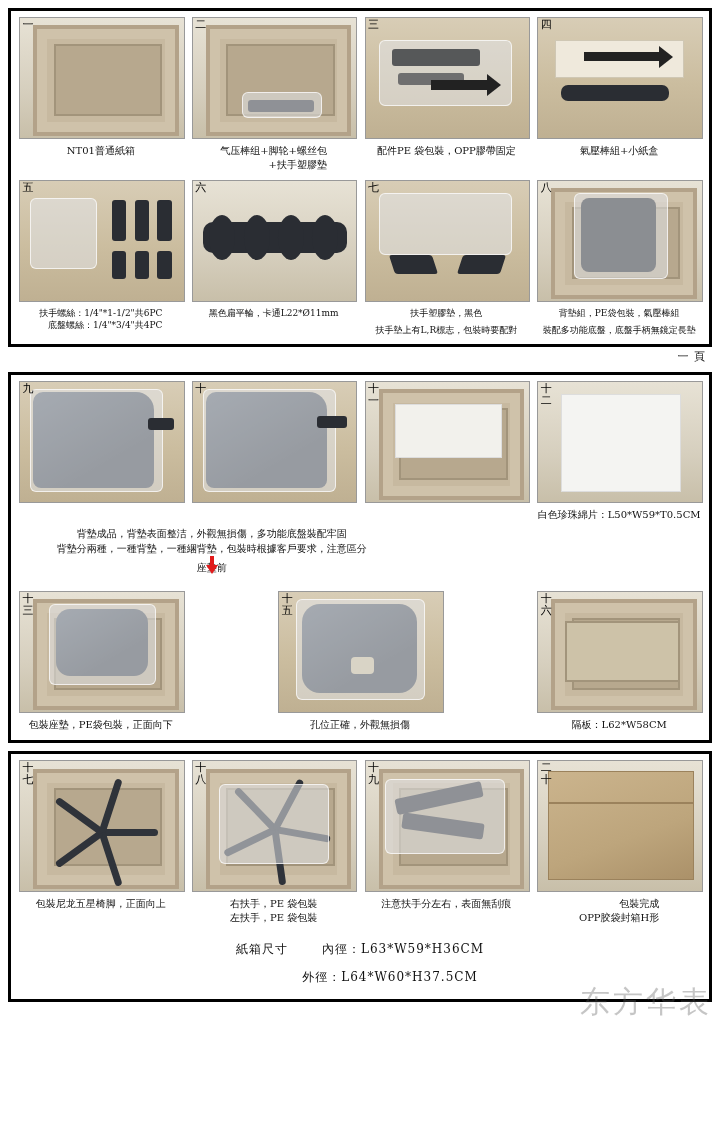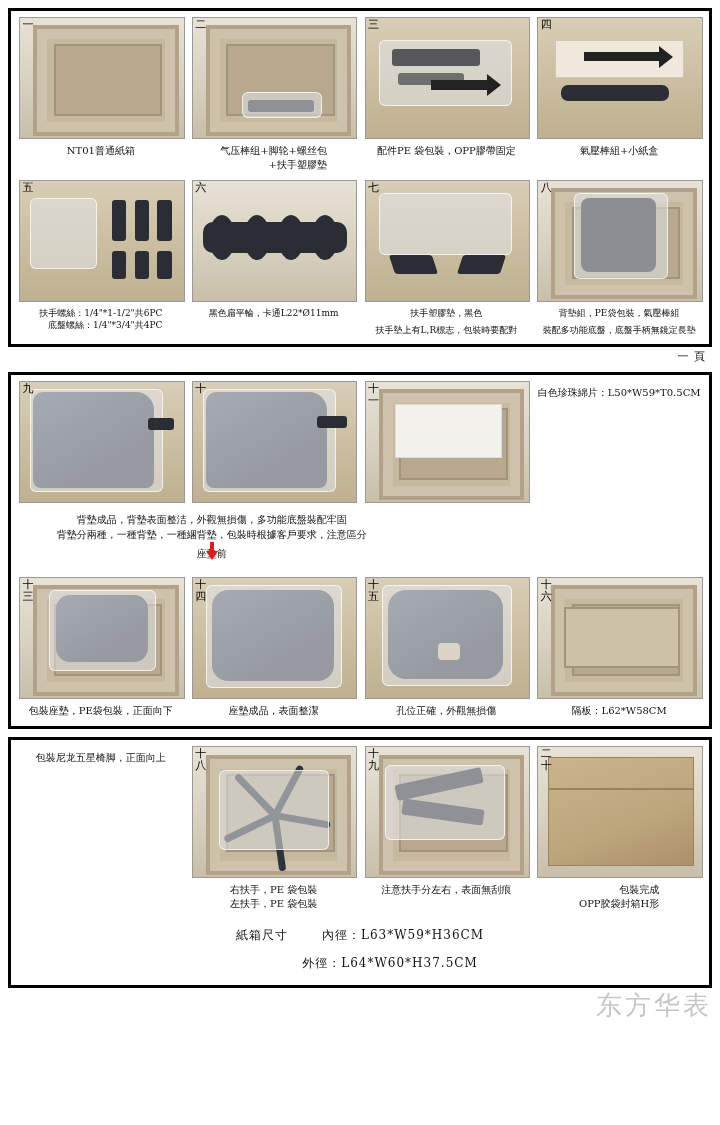--- a/index.html
+++ b/index.html
@@ -151,21 +151,21 @@
     border-left:6px solid transparent;border-right:6px solid transparent;
     border-top:9px solid #e11b1b;
   }
   .center-note{
     text-align:center;font-size:10px;line-height:15px;
     font-family:"DejaVu Serif","Liberation Serif",serif;
     margin-top:4px;white-space:pre-line;
   }
   .watermark{
     position:absolute;right:8px;bottom:110px;
-    font-size:26px;color:rgba(90,90,90,.35);
+    font-size:30px;color:rgba(90,90,90,.35);
     font-family:"DejaVu Serif","Liberation Serif",serif;
     letter-spacing:3px;pointer-events:none;
   }
   .twocol-note{display:flex;justify-content:space-between;padding:0 8px;}
 </style>
 </head>
 <body>
 
 <div class="page">
 
@@ -313,20 +313,26 @@
           <div class="num">十一</div>
           <div class="photo bgwall">
             <div class="boxopen"></div>
             <div style="position:absolute;left:18%;top:18%;width:64%;height:44%;background:#f2f1ec;border:1px solid #ddd;"></div>
           </div>
         </div>
         <div class="cap"></div>
       </div>
 
       <div class="cell">
+        <div class="numbox">
+          <div class="num">十二</div>
+          <div class="photo bgwall">
+            <div class="whitesheet"></div>
+          </div>
+        </div>
         <div class="cap">白色珍珠綿片：L50*W59*T0.5CM</div>
       </div>
     </div>
 
     <div class="twocol-note">
       <div style="width:56%;">
         <div class="center-note">背墊成品，背墊表面整洁，外觀無損傷，多功能底盤裝配牢固
 背墊分兩種，一種背墊，一種綑背墊，包裝時根據客戶要求，注意區分</div>
         <div class="redarrow">
             <i></i>
@@ -344,30 +350,20 @@
           <div class="num">十三</div>
           <div class="photo bgwall">
             <div class="boxopen"></div>
             <div class="seat" style="left:22%;top:14%;width:56%;height:56%;border-radius:14px;"></div>
             <div class="wrap" style="left:18%;top:10%;width:64%;height:66%;"></div>
           </div>
         </div>
         <div class="cap">包裝座墊，PE袋包裝，正面向下</div>
       </div>
 
-      <div class="cell">
-        <div class="numbox">
-          <div class="num">十四</div>
-          <div class="photo bgwood">
-            <div class="seat" style="left:12%;top:10%;width:74%;height:76%;border-radius:16px;"></div>
-            <div class="wrap" style="left:8%;top:6%;width:82%;height:84%;"></div>
-          </div>
-        </div>
-        <div class="cap">座墊成品，表面整潔</div>
-      </div>
 
       <div class="cell">
         <div class="numbox">
           <div class="num">十五</div>
           <div class="photo bgwood">
             <div class="seat" style="left:14%;top:10%;width:70%;height:74%;border-radius:18px;"></div>
             <div class="wrap" style="left:10%;top:6%;width:78%;height:82%;"></div>
             <div style="position:absolute;left:44%;top:54%;width:14%;height:14%;background:#d9d4c6;border-radius:4px;"></div>
           </div>
         </div>
@@ -384,20 +380,33 @@
         </div>
         <div class="cap">隔板：L62*W58CM</div>
       </div>
     </div>
   </div>
 
   <div class="panel">
     <div class="row">
 
       <div class="cell">
+        <div class="numbox">
+          <div class="num">十七</div>
+          <div class="photo tall bgwall">
+            <div class="boxopen"></div>
+            <div class="legstar" style="left:50%;top:52%;">
+              <span style="transform:rotate(0deg)"></span>
+              <span style="transform:rotate(72deg)"></span>
+              <span style="transform:rotate(144deg)"></span>
+              <span style="transform:rotate(216deg)"></span>
+              <span style="transform:rotate(288deg)"></span>
+            </div>
+          </div>
+        </div>
         <div class="cap">包裝尼龙五星椅脚，正面向上</div>
       </div>
 
       <div class="cell">
         <div class="numbox">
           <div class="num">十八</div>
           <div class="photo tall bgwall">
             <div class="boxopen"></div>
             <div class="legstar" style="left:50%;top:50%;">
               <span style="transform:rotate(10deg)"></span>

